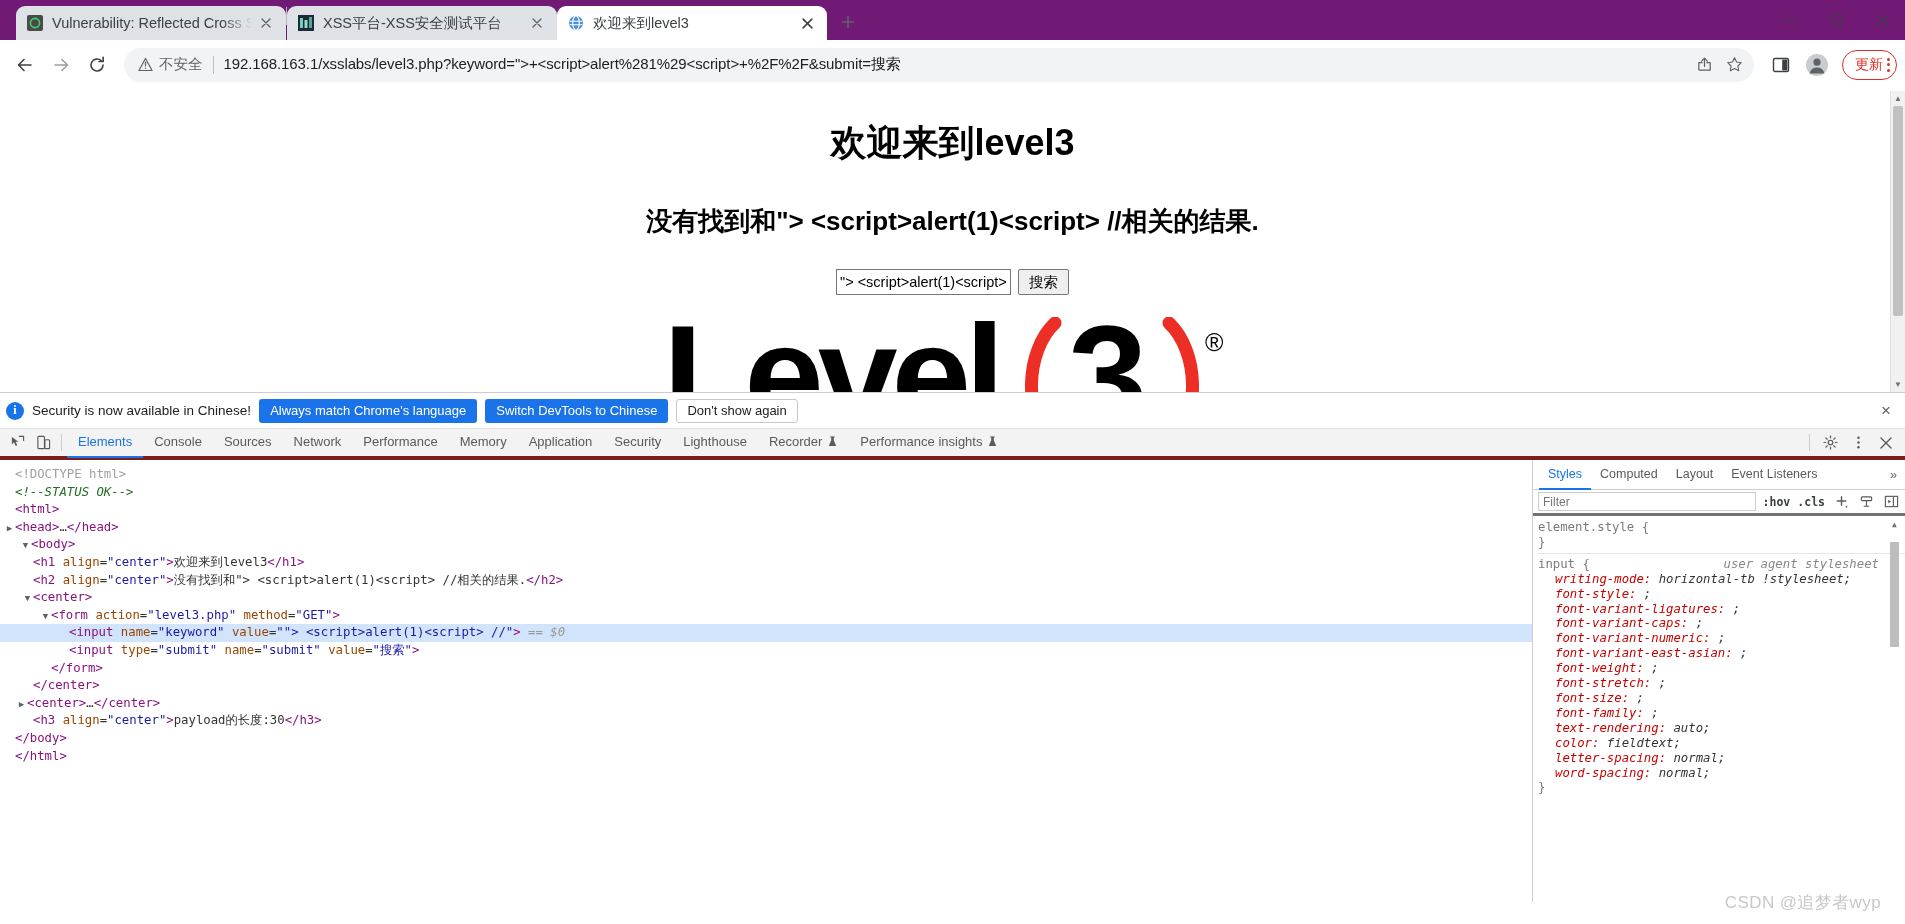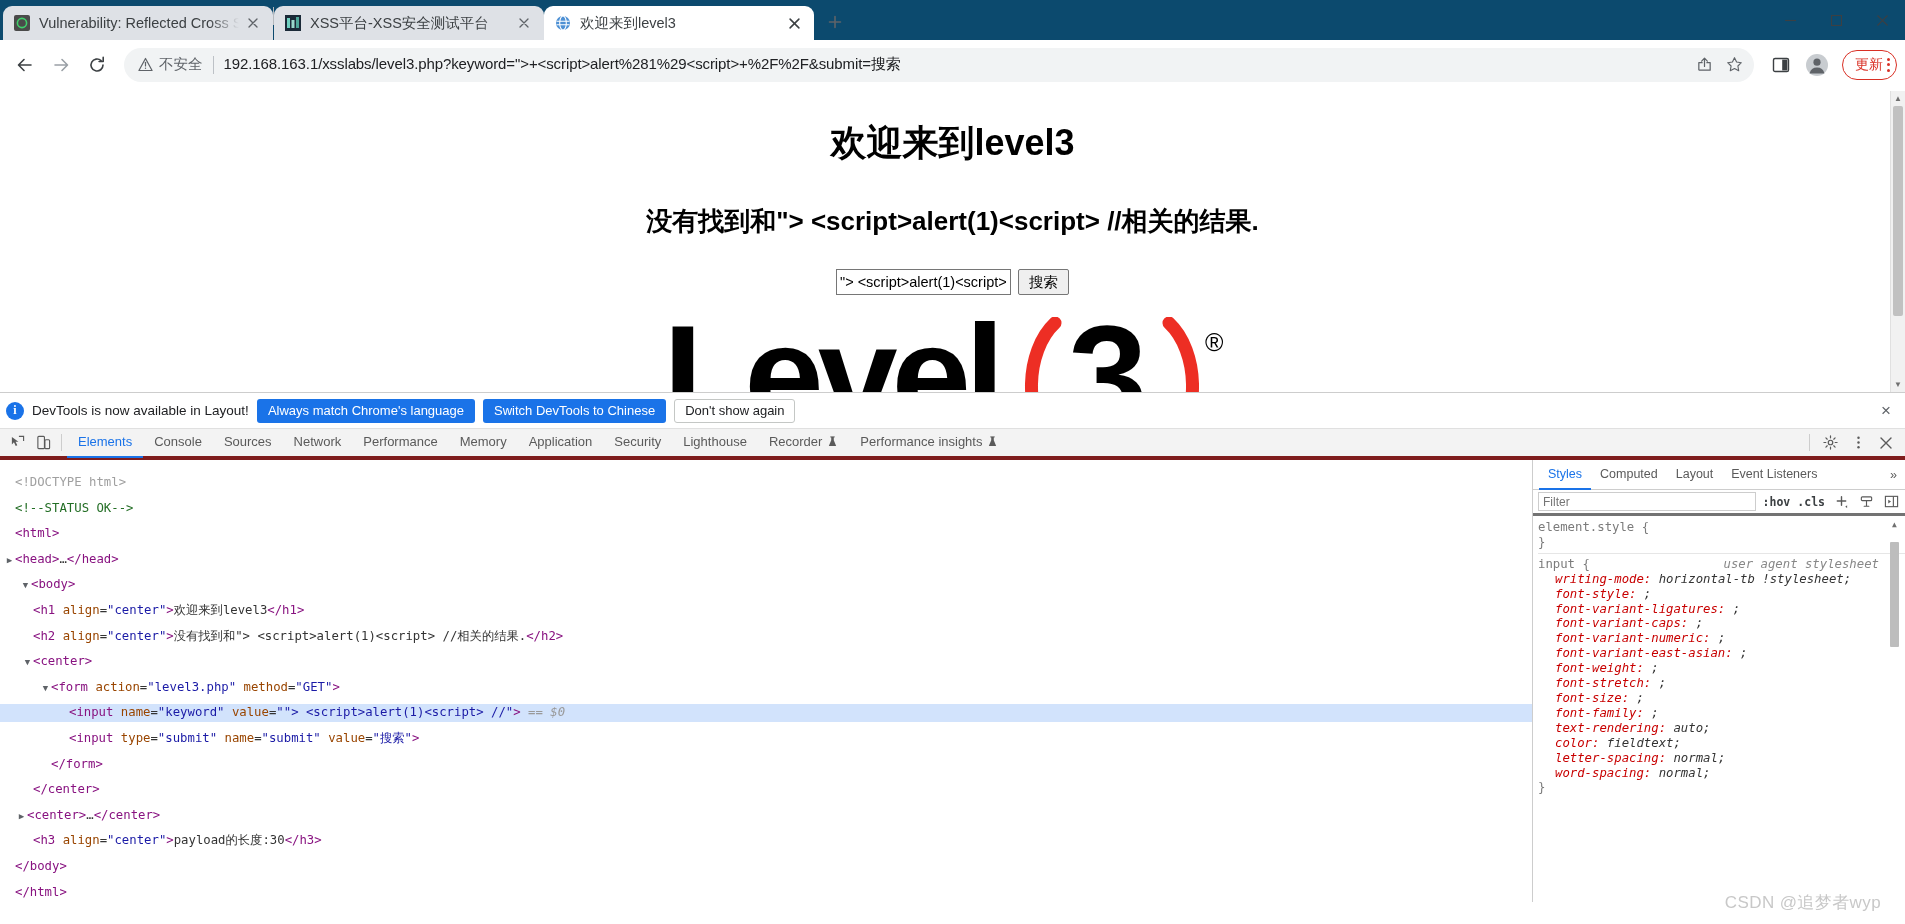--- a/index.html
+++ b/index.html
@@ -10,22 +10,22 @@
     background:#ffffff;
     overflow:hidden;
     -webkit-font-smoothing:antialiased;
   }
 
   
   #browser { width:1905px; height:924px; position:relative; }
 
   
   .tabstrip {
-    height:40px; background:#0c4a6e; display:flex; align-items:flex-end;
-    position:relative; padding-left:3px;
+    height:40px; background:#701a75; display:flex; align-items:flex-end;
+    position:relative; padding-left:16px;
   }
   .tab {
     height:34px; width:270px; display:flex; align-items:center;
     border-radius:9px 9px 0 0; padding:0 10px; position:relative;
     font-size:14.5px; color:#3c4043; cursor:default;
   }
   .tab.inactive { background:#dee1e6; }
   .tab.active { background:#ffffff; }
   .tab .favicon {
     width:17px; height:17px; margin-right:9px; flex:0 0 17px;
@@ -164,21 +164,21 @@
   }
   .dt-tab.sel { color:#1a73e8; border-bottom-color:#1a73e8; }
   .dt-tabs-right { margin-left:auto; display:flex; align-items:center; padding-right:6px; gap:2px; }
 
   .dt-body { display:flex; height:442px; }
   .dom-pane {
     flex:1 1 auto; overflow:hidden; background:#fff; position:relative;
     font-family:"DejaVu Sans Mono","Liberation Mono",monospace;
     font-size:12.3px; line-height:17.6px; color:#333; padding:6px 0 0 0;
   }
-  .dom-line { white-space:pre; padding-left:4px; height:17.6px;margin-top:8px; }
+  .dom-line { white-space:pre; padding-left:4px; height:17.6px; }
   .dom-line.sel { background:#d2e3fc; }
   .tw { display:inline-block; width:11px; text-align:center; color:#5f6368; font-size:9px; }
   .k-tag  { color:#881280; }
   .k-attr { color:#994500; }
   .k-val  { color:#1a1aa6; }
   .k-txt  { color:#333; }
   .k-com  { color:#236e25; }
   .k-doc  { color:#a0a0a0; }
   .k-dim  { color:#999; font-style:italic; }
   .pane-split { width:1px; background:#cdcdcd; flex:0 0 1px; }
@@ -395,21 +395,21 @@
       <div class="arrow">▲</div>
       <div class="thumb"></div>
       <div class="arrow bottom">▼</div>
     </div>
   </div>
 
   <div class="dt">
 
     <div class="dt-banner">
       <span class="info-ico">i</span>
-      <span>DevTools is now available in Layout!</span>
+      <span>Security is now available in Chinese!</span>
       <span class="banner-btn primary">Always match Chrome's language</span>
       <span class="banner-btn primary">Switch DevTools to Chinese</span>
       <span class="banner-btn ghost">Don't show again</span>
       <span class="banner-close">×</span>
     </div>
 
     <div class="dt-tabs">
       <span class="dt-iconbtn">
         <svg width="15" height="15" viewBox="0 0 16 16">
             <path d="M2 2v8l2.2-2.2 1.9 4 1.7-.8-1.9-3.9H9z" fill="#5a5a5a"></path>
@@ -486,21 +486,21 @@
               <path d="M2 2 L12 12 M12 2 L2 12" stroke="#5a5a5a" stroke-width="1.4" stroke-linecap="round"></path>
             </svg>
         </span>
       </span>
     </div>
 
     <div class="dt-body">
 
       <div class="dom-pane" id="dom-pane">
           <div class="dom-line" style="padding-left: 4px;"><span class="tw"></span><span><span class="k-doc">&lt;!DOCTYPE html&gt;</span></span></div>
-          <div class="dom-line" style="padding-left: 4px;"><span class="tw"></span><span><span class="k-com">&lt;!--STATUS OK--&gt;</span></span></div>
+          <div class="dom-line" style="padding-left: 4px; font-style: italic;"><span class="tw"></span><span><span class="k-com">&lt;!--STATUS OK--&gt;</span></span></div>
           <div class="dom-line" style="padding-left: 4px;"><span class="tw"></span><span><span class="k-tag">&lt;html&gt;</span></span></div>
           <div class="dom-line" style="padding-left: 4px;"><span class="tw">▶</span><span><span class="k-tag">&lt;head&gt;</span><span class="k-txt">…</span><span class="k-tag">&lt;/head&gt;</span></span></div>
           <div class="dom-line" style="padding-left: 20px;"><span class="tw">▼</span><span><span class="k-tag">&lt;body&gt;</span></span></div>
           <div class="dom-line" style="padding-left: 22px;"><span class="tw"></span><span><span class="k-tag">&lt;h1</span> <span class="k-attr">align</span>=<span class="k-val">"center"</span><span class="k-tag">&gt;</span><span class="k-txt">欢迎来到level3</span><span class="k-tag">&lt;/h1&gt;</span></span></div>
           <div class="dom-line" style="padding-left: 22px;"><span class="tw"></span><span><span class="k-tag">&lt;h2</span> <span class="k-attr">align</span>=<span class="k-val">"center"</span><span class="k-tag">&gt;</span><span class="k-txt">没有找到和"&gt; &lt;script&gt;alert(1)&lt;script&gt; //相关的结果.</span><span class="k-tag">&lt;/h2&gt;</span></span></div>
           <div class="dom-line" style="padding-left: 22px;"><span class="tw">▼</span><span><span class="k-tag">&lt;center&gt;</span></span></div>
           <div class="dom-line" style="padding-left: 40px;"><span class="tw">▼</span><span><span class="k-tag">&lt;form</span> <span class="k-attr">action</span>=<span class="k-val">"level3.php"</span> <span class="k-attr">method</span>=<span class="k-val">"GET"</span><span class="k-tag">&gt;</span></span></div>
           <div class="dom-line sel" style="padding-left: 58px;"><span class="tw"></span><span><span class="k-tag">&lt;input</span> <span class="k-attr">name</span>=<span class="k-val">"keyword"</span> <span class="k-attr">value</span>=<span class="k-val">""&gt; &lt;script&gt;alert(1)&lt;script&gt; //"</span><span class="k-tag">&gt;</span> <span class="k-dim">== $0</span></span></div>
           <div class="dom-line" style="padding-left: 58px;"><span class="tw"></span><span><span class="k-tag">&lt;input</span> <span class="k-attr">type</span>=<span class="k-val">"submit"</span> <span class="k-attr">name</span>=<span class="k-val">"submit"</span> <span class="k-attr">value</span>=<span class="k-val">"搜索"</span><span class="k-tag">&gt;</span></span></div>
           <div class="dom-line" style="padding-left: 40px;"><span class="tw"></span><span><span class="k-tag">&lt;/form&gt;</span></span></div>

